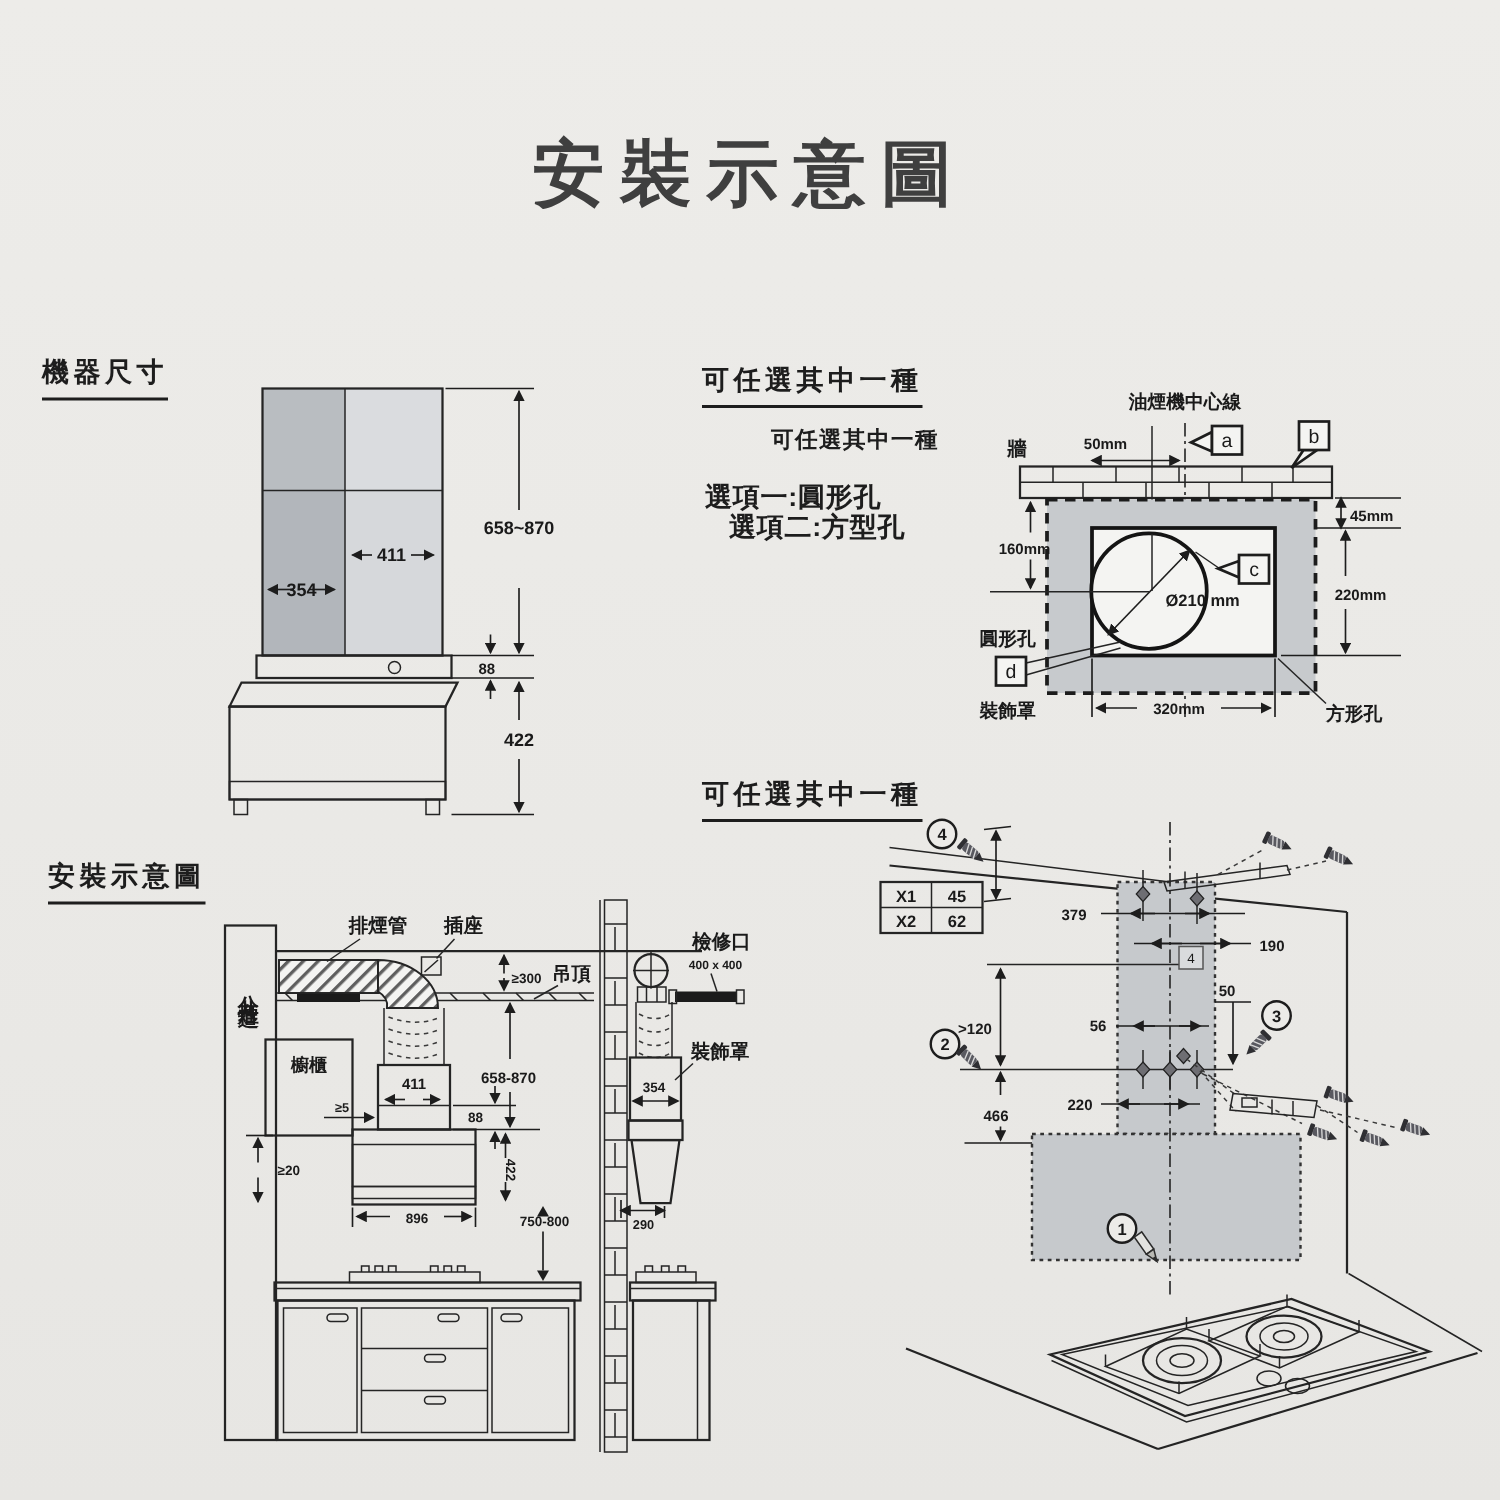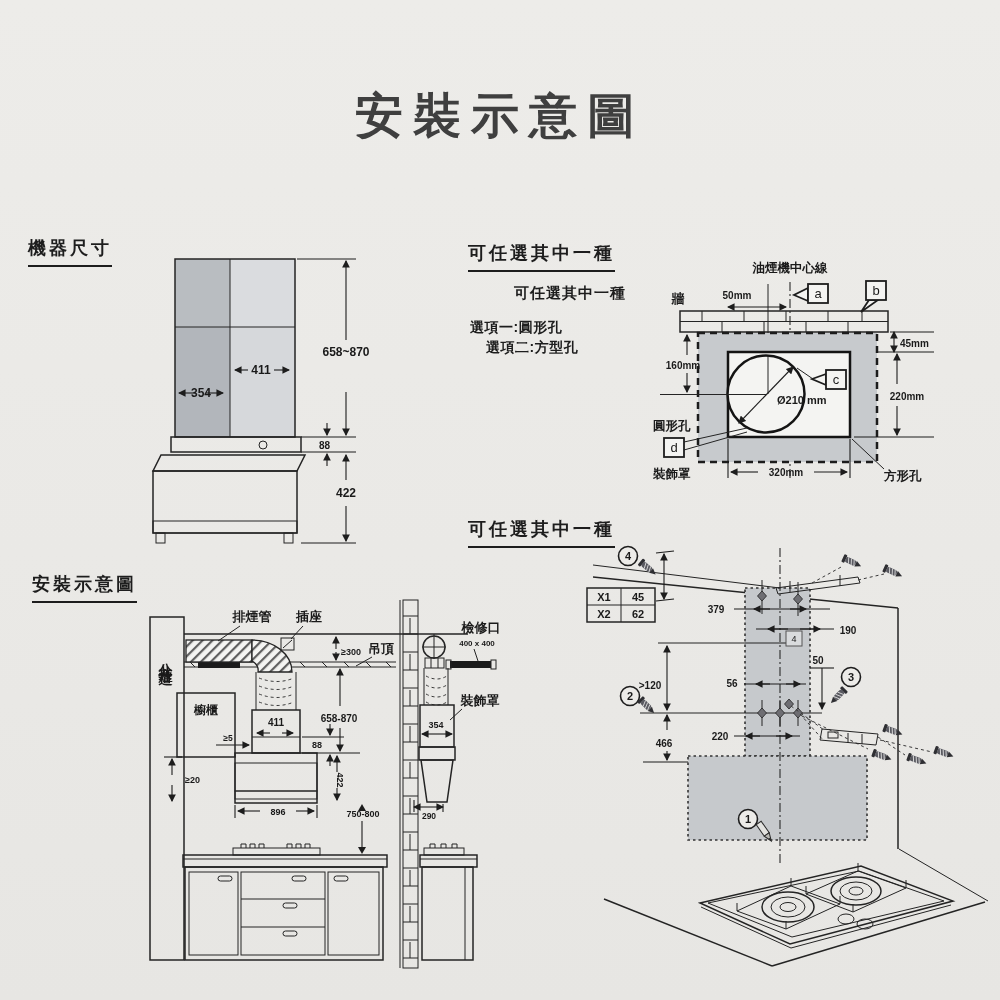--- a/index.html
+++ b/index.html
@@ -4,21 +4,21 @@
 <style>
   html,body{margin:0;padding:0;}
   body{width:1000px;height:1000px;background:#ecebe8;font-family:"Liberation Sans",sans-serif;}
   .stage{position:relative;width:1000px;height:1000px;overflow:hidden;
          background:linear-gradient(180deg,#edecE9 0%,#eae9e6 55%,#e7e6e3 100%);}
   .title{position:absolute;left:0;top:84px;width:100%;text-align:center;
          font-size:48px;font-weight:bold;letter-spacing:10px;color:#3f3f3f;}
   .h{position:absolute;display:inline-block;font-size:18px;font-weight:bold;color:#1d1d1d;
      letter-spacing:3px;border-bottom:2.5px solid #1d1d1d;padding-bottom:5px;}
   .note{position:absolute;font-size:15px;font-weight:bold;color:#1d1d1d;letter-spacing:1px;}
-  .opt{position:absolute;font-size:14px;font-weight:bold;color:#1d1d1d;letter-spacing:0.5px;}
+  .opt{position:absolute;font-size:18px;font-weight:bold;color:#1d1d1d;letter-spacing:0.5px;}
   svg{position:absolute;overflow:visible;}
   svg text{fill:#1a1a1a;font-family:"Liberation Sans",sans-serif;}
   .ln{stroke:#242424;stroke-width:1.5;fill:none;}
   .thin{stroke:#242424;stroke-width:1;fill:none;}
   .dim{stroke:#1d1d1d;stroke-width:1.1;fill:none;}
   .cl{stroke:#2a2a2a;stroke-width:1.1;fill:none;stroke-dasharray:9,3,2,3;}
   .dot{stroke:#333;stroke-width:1.6;stroke-dasharray:2.5,3;}
   .dsh{stroke:#3a3a3a;stroke-width:1;stroke-dasharray:3,3;fill:none;}
   .tag{fill:#f4f4f2;stroke:#1d1d1d;stroke-width:1.8;}
   .b{font-weight:bold;}

